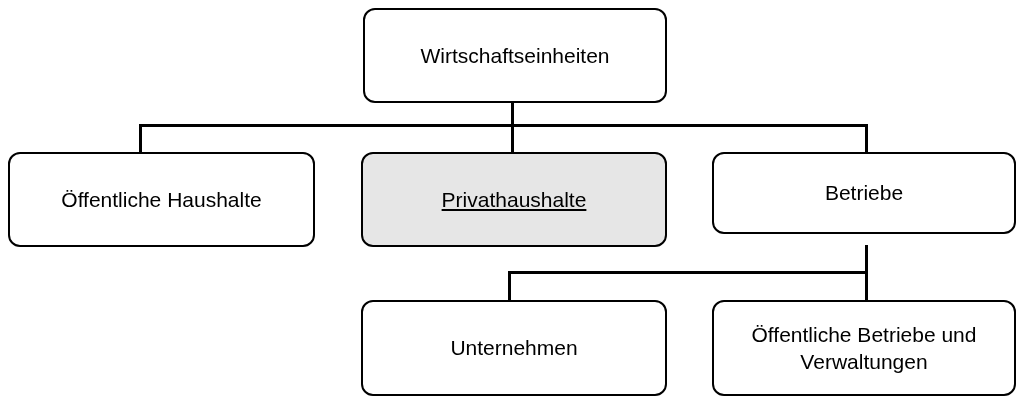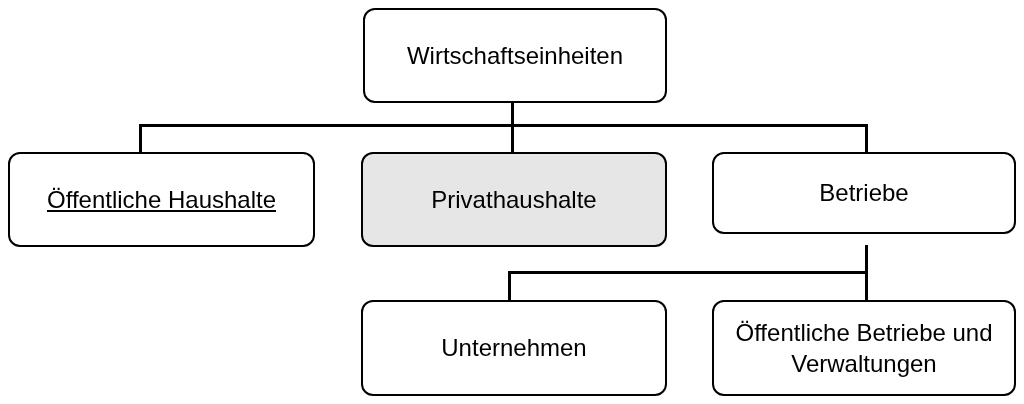--- a/index.html
+++ b/index.html
@@ -26,37 +26,37 @@
     position: absolute;
     box-sizing: border-box;
     background: var(--node-fill);
     border: 2.5px solid var(--stroke);
     border-radius: 12px;
     display: flex;
     align-items: center;
     justify-content: center;
     text-align: center;
     color: var(--text);
-    font-size: 24px;
+    font-size: 21px;
     line-height: 1.3;
     padding: 0 8px;
     z-index: 2;
   }
   .node.highlight {
     background: var(--highlight-fill);
   }
   .line {
     position: absolute;
     background: var(--stroke);
     z-index: 1;
   }
   
   .n-root        { left: 363px; top: 8px;   width: 304px; height: 95px; }
-  .n-public-hh   { left: 8px;   top: 152px; width: 307px; height: 95px; text-decoration: underline; }
-  .n-private-hh  { left: 361px; top: 152px; width: 306px; height: 95px; }
+  .n-public-hh   { left: 8px;   top: 152px; width: 307px; height: 95px; }
+  .n-private-hh  { left: 361px; top: 152px; width: 306px; height: 95px; text-decoration: underline; }
   .n-betriebe    { left: 712px; top: 152px; width: 304px; height: 82px; }
   .n-unternehmen { left: 361px; top: 300px; width: 306px; height: 96px; }
   .n-public-betr { left: 712px; top: 300px; width: 304px; height: 96px; }
   
   .c-root-stem   { left: 511px; top: 101px; width: 3px;   height: 26px; }
   .c-row2-rail   { left: 139px; top: 124px; width: 729px; height: 3px;  }
   .c-drop-left   { left: 139px; top: 124px; width: 3px;   height: 30px; }
   .c-drop-mid    { left: 511px; top: 124px; width: 3px;   height: 30px; }
   .c-drop-right  { left: 865px; top: 124px; width: 3px;   height: 30px; }
   .c-betriebe-stem { left: 865px; top: 245px; width: 3px; height: 57px; }

